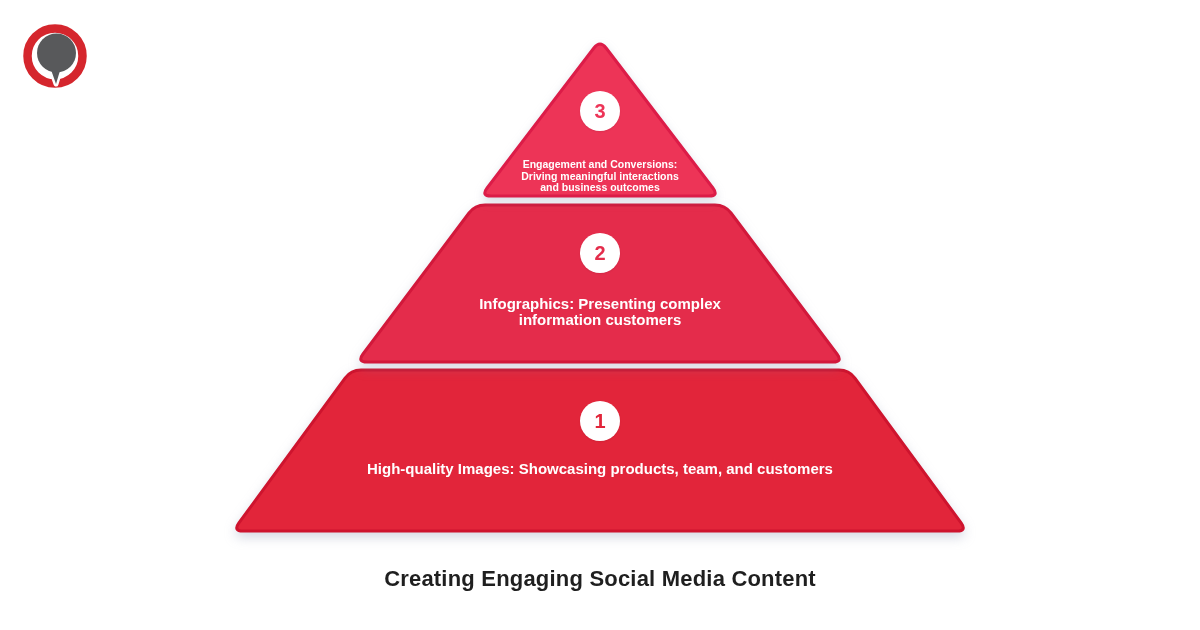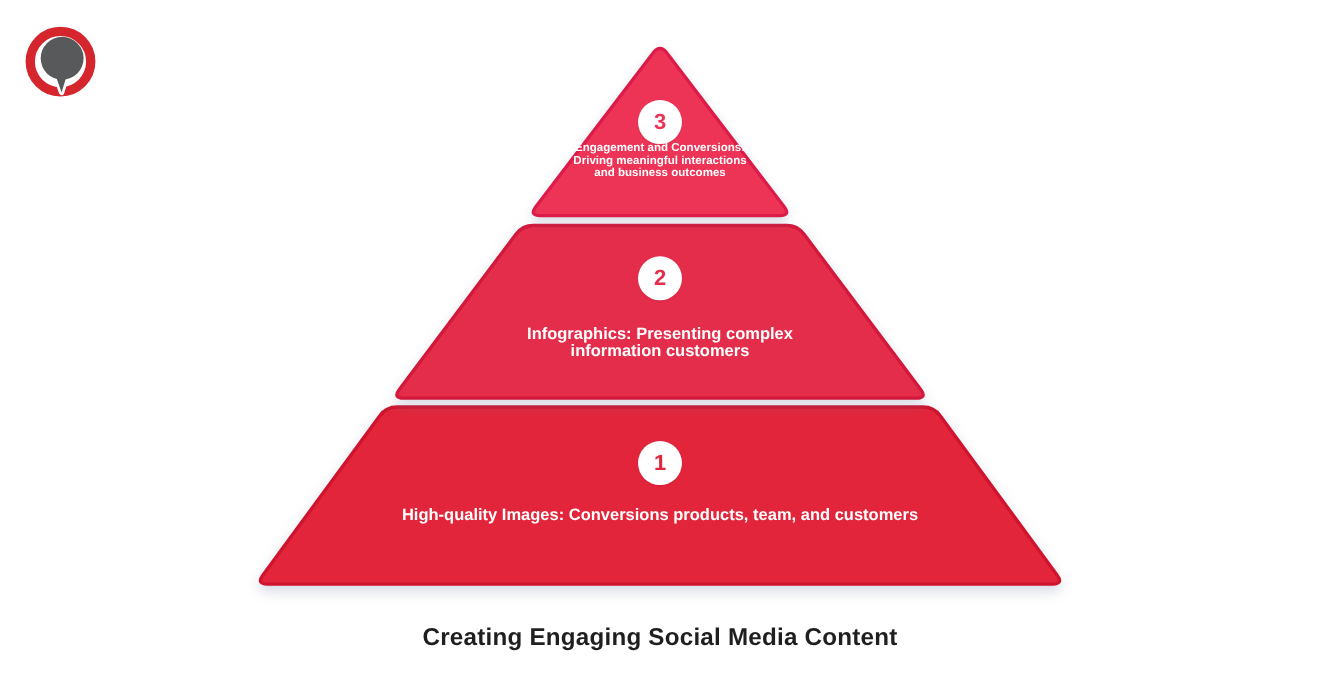--- a/index.html
+++ b/index.html
@@ -84,21 +84,21 @@
   }
   .label-2 {
     left: 455px;
     top: 296px;
     width: 290px;
     font-size: 15px;
     line-height: 16px;
   }
   .label-3 {
     left: 511px;
-    top: 129px;
+    top: 159px;
     width: 178px;
     font-size: 10.5px;
     line-height: 11.5px;
   }
 
   
   .title {
     position: absolute;
     left: 0;
     top: 566px;
@@ -133,17 +133,17 @@
   </div>
   <div class="badge badge-2">
     <span>2</span>
   </div>
   <div class="badge badge-1">
     <span>1</span>
   </div>
 
   <div class="level-label label-3">Engagement and Conversions: Driving meaningful interactions and business outcomes</div>
   <div class="level-label label-2">Infographics: Presenting complex information customers</div>
-  <div class="level-label label-1">High-quality Images: Conversions products, team, and customers</div>
+  <div class="level-label label-1">High-quality Images: Showcasing products, team, and customers</div>
 
   <div class="title">Creating Engaging Social Media Content</div>
 
 </div>
 
 </body></html>

